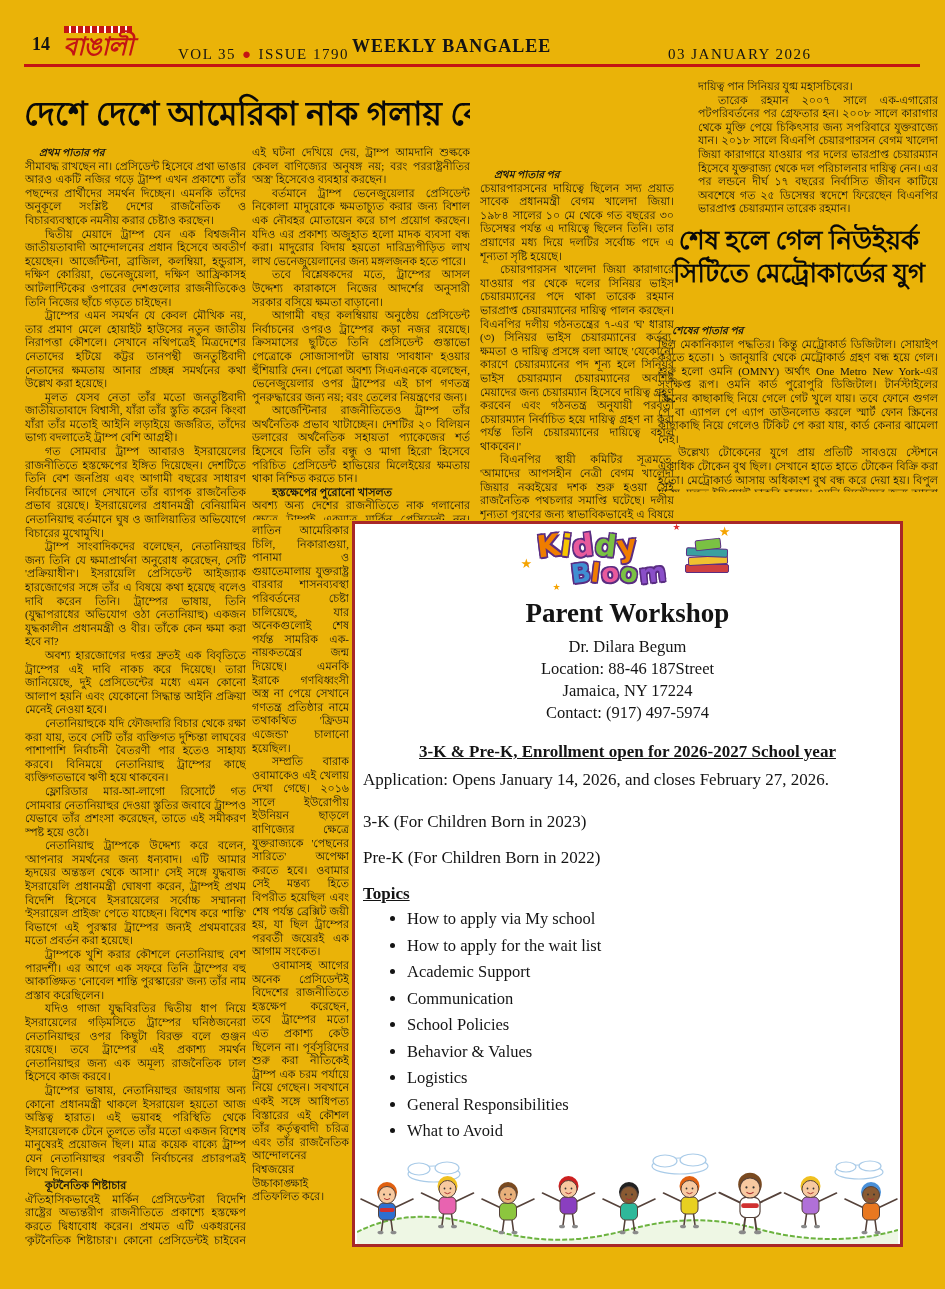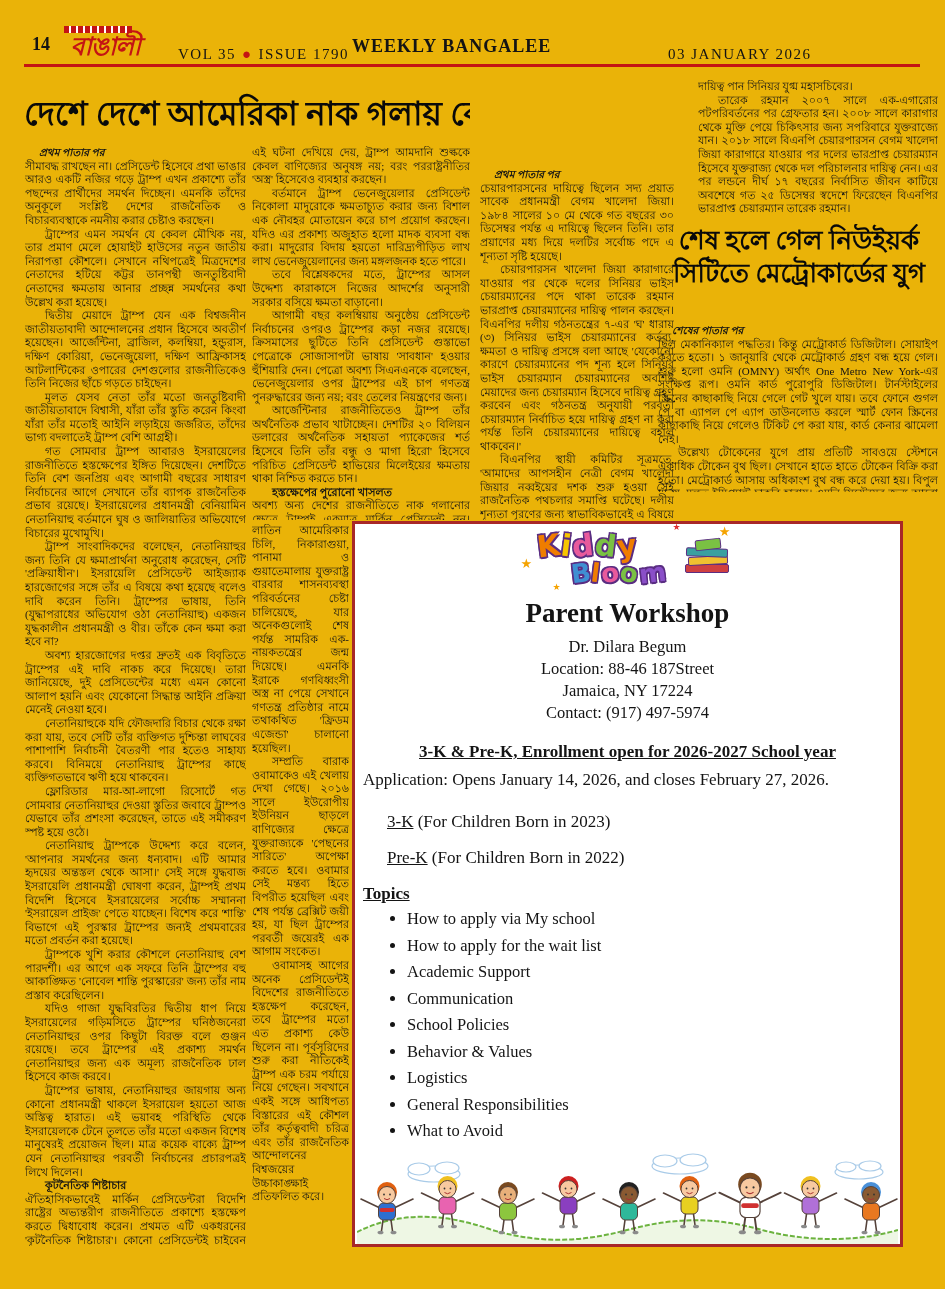--- a/index.html
+++ b/index.html
@@ -4,21 +4,21 @@
 <style>
   html,body{margin:0;padding:0;background:#e9e9e9;}
   .page{position:relative;width:945px;height:1289px;margin:0 auto;background:#eab308;
         font-family:"Liberation Serif","DejaVu Serif",serif;color:#141414;overflow:hidden;}
 
   
   .page-num{position:absolute;left:32px;top:34px;font-size:18px;font-weight:bold;}
   .logo{position:absolute;left:56px;top:26px;width:84px;text-align:center;}
   .logo-tagline{height:7px;margin:0 8px 1px 8px;background:repeating-linear-gradient(90deg,#c41414 0 5px,#fff 5px 7px);}
   .logo-main{font-size:25px;font-weight:800;font-style:italic;color:#c41414;line-height:1;
-             font-family:"DejaVu Sans",sans-serif;letter-spacing:-1px;text-align:right;}
+             font-family:"DejaVu Sans",sans-serif;letter-spacing:-1px;}
   .volissue{position:absolute;left:178px;top:46px;font-size:15px;letter-spacing:1.5px;}
   .volissue .dot{color:#c41414;font-size:15px;padding:0 6px;}
   .masthead{position:absolute;left:352px;top:36px;width:306px;text-align:left;
             font-size:18px;font-weight:800;letter-spacing:1px;}
   .issue-date{position:absolute;left:668px;top:46px;font-size:15px;letter-spacing:1.5px;}
   .header-rule{position:absolute;left:24px;top:64px;width:896px;height:3px;background:#c41414;}
 
   
   .headline{position:absolute;font-weight:800;color:#0a0a0a;text-align:center;overflow:hidden;}
   .h1-main{left:24px;top:90px;width:446px;height:52px;font-size:33px;line-height:48px;white-space:nowrap;}
@@ -63,21 +63,21 @@
   .ad-title{position:absolute;top:74px;left:0;width:100%;text-align:center;
             font-size:27px;font-weight:bold;}
   .ad-contact{position:absolute;top:112px;left:0;width:100%;text-align:center;
               font-size:16.5px;line-height:22px;}
   .ad-enroll{position:absolute;top:218px;left:0;width:100%;text-align:center;
              font-size:17px;font-weight:bold;text-decoration:underline;}
   .ad-line{position:absolute;left:8px;font-size:17px;}
   .ad-app{top:246px;}
   .prog1{top:288px;}
   .prog2{top:324px;}
-  .prog-label{text-decoration:underline;margin-left:24px;}
+  .prog-label{}
   .ad-topics-h{top:360px;font-weight:bold;text-decoration:underline;}
   .ad-topics{position:absolute;top:386px;left:34px;right:8px;margin:0;padding-left:18px;}
   .ad-topics li{font-size:16.5px;line-height:17px;margin-bottom:9.5px;}
   .ad-kids{position:absolute;left:2px;top:624px;width:541px;height:96px;}
 </style>
 </head>
 <body>
 
 <div class="page">
 
@@ -88,22 +88,22 @@
   </div>
   <div class="volissue"><span>VOL 35</span><span class="dot">●</span><span>ISSUE 1790</span></div>
   <div class="masthead">WEEKLY BANGALEE</div>
   <div class="issue-date">03 JANUARY 2026</div>
   <div class="header-rule"></div>
 
   <div class="headline h1-main">দেশে দেশে আমেরিকা নাক গলায় কেন?</div>
   <div class="bcol col1">
     <div class="kicker">প্রথম পাতার পর</div>
   <p class="flush">সীমাবদ্ধ রাখছেন না। প্রেসিডেন্ট হিসেবে প্রথা ভাঙার আরও একটি নজির গড়ে ট্রাম্প এখন প্রকাশ্যে তাঁর পছন্দের প্রার্থীদের সমর্থন দিচ্ছেন। এমনকি তাঁদের অনুকূলে সংশ্লিষ্ট দেশের রাজনৈতিক ও বিচারব্যবস্থাকে নমনীয় করার চেষ্টাও করছেন।</p>
+      <p>দ্বিতীয় মেয়াদে ট্রাম্প যেন এক বিশ্বজনীন জাতীয়তাবাদী আন্দোলনের প্রধান হিসেবে অবতীর্ণ হয়েছেন। আর্জেন্টিনা, ব্রাজিল, কলম্বিয়া, হন্ডুরাস, দক্ষিণ কোরিয়া, ভেনেজুয়েলা, দক্ষিণ আফ্রিকাসহ আটলান্টিকের ওপারের দেশগুলোর রাজনীতিকেও তিনি নিজের ছাঁচে গড়তে চাইছেন।</p>
       <p>ট্রাম্পের এমন সমর্থন যে কেবল মৌখিক নয়, তার প্রমাণ মেলে হোয়াইট হাউসের নতুন জাতীয় নিরাপত্তা কৌশলে। সেখানে নথিপত্রেই মিত্রদেশের নেতাদের হটিয়ে কট্টর ডানপন্থী জনতুষ্টিবাদী নেতাদের ক্ষমতায় আনার প্রচ্ছন্ন সমর্থনের কথা উল্লেখ করা হয়েছে।</p>
-      <p>দ্বিতীয় মেয়াদে ট্রাম্প যেন এক বিশ্বজনীন জাতীয়তাবাদী আন্দোলনের প্রধান হিসেবে অবতীর্ণ হয়েছেন। আর্জেন্টিনা, ব্রাজিল, কলম্বিয়া, হন্ডুরাস, দক্ষিণ কোরিয়া, ভেনেজুয়েলা, দক্ষিণ আফ্রিকাসহ আটলান্টিকের ওপারের দেশগুলোর রাজনীতিকেও তিনি নিজের ছাঁচে গড়তে চাইছেন।</p>
       <p>মূলত যেসব নেতা তাঁর মতো জনতুষ্টিবাদী জাতীয়তাবাদে বিশ্বাসী, যাঁরা তাঁর স্তুতি করেন কিংবা যাঁরা তাঁর মতোই আইনি লড়াইয়ে জর্জরিত, তাঁদের ভাগ্য বদলাতেই ট্রাম্প বেশি আগ্রহী।</p>
       <p>গত সোমবার ট্রাম্প আবারও ইসরায়েলের রাজনীতিতে হস্তক্ষেপের ইঙ্গিত দিয়েছেন। দেশটিতে তিনি বেশ জনপ্রিয় এবং আগামী বছরের সাধারণ নির্বাচনের আগে সেখানে তাঁর ব্যাপক রাজনৈতিক প্রভাব রয়েছে। ইসরায়েলের প্রধানমন্ত্রী বেনিয়ামিন নেতানিয়াহু বর্তমানে ঘুষ ও জালিয়াতির অভিযোগে বিচারের মুখোমুখি।</p>
       <p>ট্রাম্প সাংবাদিকদের বলেছেন, নেতানিয়াহুর জন্য তিনি যে ক্ষমাপ্রার্থনা অনুরোধ করেছেন, সেটি 'প্রক্রিয়াধীন'। ইসরায়েলি প্রেসিডেন্ট আইজ্যাক হারজোগের সঙ্গে তাঁর এ বিষয়ে কথা হয়েছে বলেও দাবি করেন তিনি। ট্রাম্পের ভাষায়, তিনি (যুদ্ধাপরাধের অভিযোগ ওঠা নেতানিয়াহু) একজন যুদ্ধকালীন প্রধানমন্ত্রী ও বীর। তাঁকে কেন ক্ষমা করা হবে না?</p>
       <p>অবশ্য হারজোগের দপ্তর দ্রুতই এক বিবৃতিতে ট্রাম্পের এই দাবি নাকচ করে দিয়েছে। তারা জানিয়েছে, দুই প্রেসিডেন্টের মধ্যে এমন কোনো আলাপ হয়নি এবং যেকোনো সিদ্ধান্ত আইনি প্রক্রিয়া মেনেই নেওয়া হবে।</p>
       <p>নেতানিয়াহুকে যদি ফৌজদারি বিচার থেকে রক্ষা করা যায়, তবে সেটি তাঁর ব্যক্তিগত দুশ্চিন্তা লাঘবের পাশাপাশি নির্বাচনী বৈতরণী পার হতেও সাহায্য করবে। বিনিময়ে নেতানিয়াহু ট্রাম্পের কাছে ব্যক্তিগতভাবে ঋণী হয়ে থাকবেন।</p>
       <p>ফ্লোরিডার মার-আ-লাগো রিসোর্টে গত সোমবার নেতানিয়াহুর দেওয়া স্তুতির জবাবে ট্রাম্পও যেভাবে তাঁর প্রশংসা করেছেন, তাতে এই সমীকরণ স্পষ্ট হয়ে ওঠে।</p>
       <p>নেতানিয়াহু ট্রাম্পকে উদ্দেশ্য করে বলেন, 'আপনার সমর্থনের জন্য ধন্যবাদ। এটি আমার হৃদয়ের অন্তস্তল থেকে আসা।' সেই সঙ্গে যুদ্ধবাজ ইসরায়েলি প্রধানমন্ত্রী ঘোষণা করেন, ট্রাম্পই প্রথম বিদেশি হিসেবে ইসরায়েলের সর্বোচ্চ সম্মাননা 'ইসরায়েল প্রাইজ' পেতে যাচ্ছেন। বিশেষ করে 'শান্তি' বিভাগে এই পুরস্কার ট্রাম্পের জন্যই প্রথমবারের মতো প্রবর্তন করা হয়েছে।</p>
       <p>ট্রাম্পকে খুশি করার কৌশলে নেতানিয়াহু বেশ পারদর্শী। এর আগে এক সফরে তিনি ট্রাম্পের বহু আকাঙ্ক্ষিত 'নোবেল শান্তি পুরস্কারের' জন্য তাঁর নাম প্রস্তাব করেছিলেন।</p>
       <p>যদিও গাজা যুদ্ধবিরতির দ্বিতীয় ধাপ নিয়ে ইসরায়েলের গড়িমসিতে ট্রাম্পের ঘনিষ্ঠজনেরা নেতানিয়াহুর ওপর কিছুটা বিরক্ত বলে গুঞ্জন রয়েছে। তবে ট্রাম্পের এই প্রকাশ্য সমর্থন নেতানিয়াহুর জন্য এক অমূল্য রাজনৈতিক ঢাল হিসেবে কাজ করবে।</p>
       <p>ট্রাম্পের ভাষায়, নেতানিয়াহুর জায়গায় অন্য কোনো প্রধানমন্ত্রী থাকলে ইসরায়েল হয়তো আজ অস্তিত্ব হারাত। এই ভয়াবহ পরিস্থিতি থেকে ইসরায়েলকে টেনে তুলতে তাঁর মতো একজন বিশেষ মানুষেরই প্রয়োজন ছিল। মাত্র কয়েক বাক্যে ট্রাম্প যেন নেতানিয়াহুর পরবর্তী নির্বাচনের প্রচারপত্রই লিখে দিলেন।</p>

